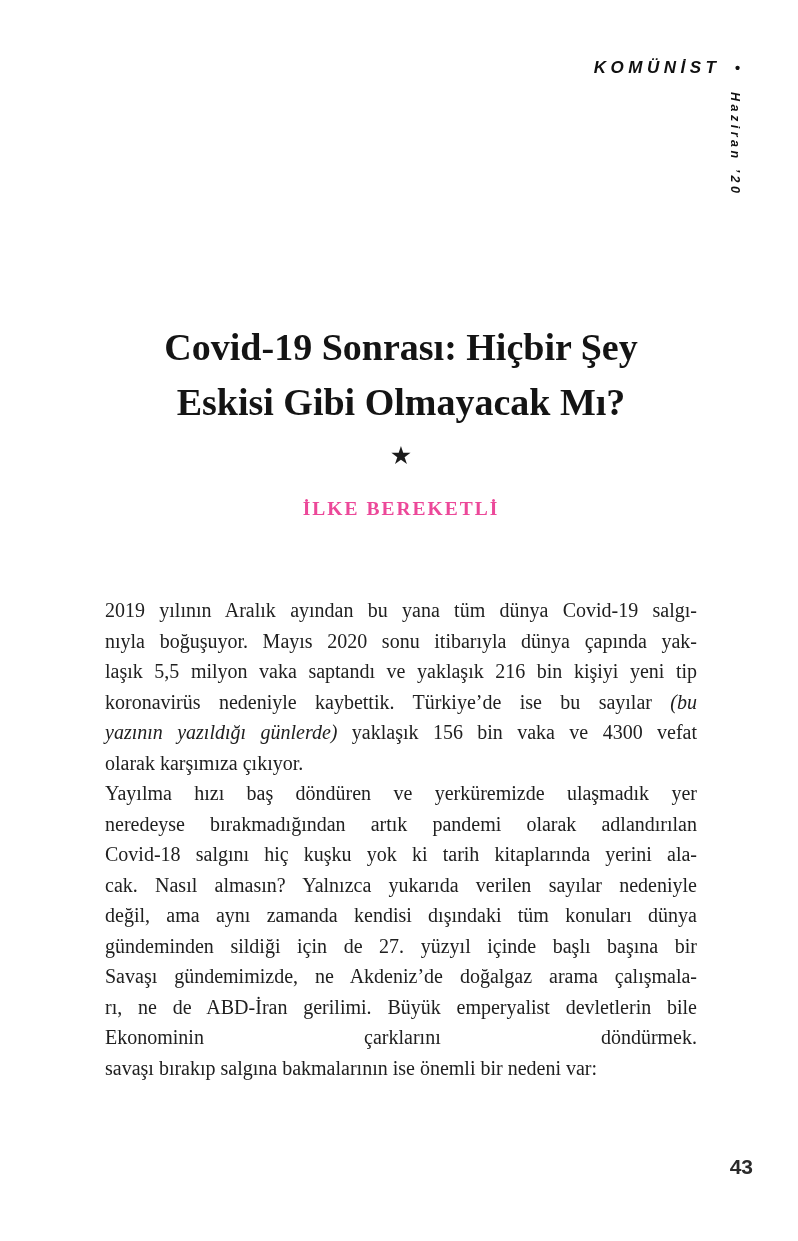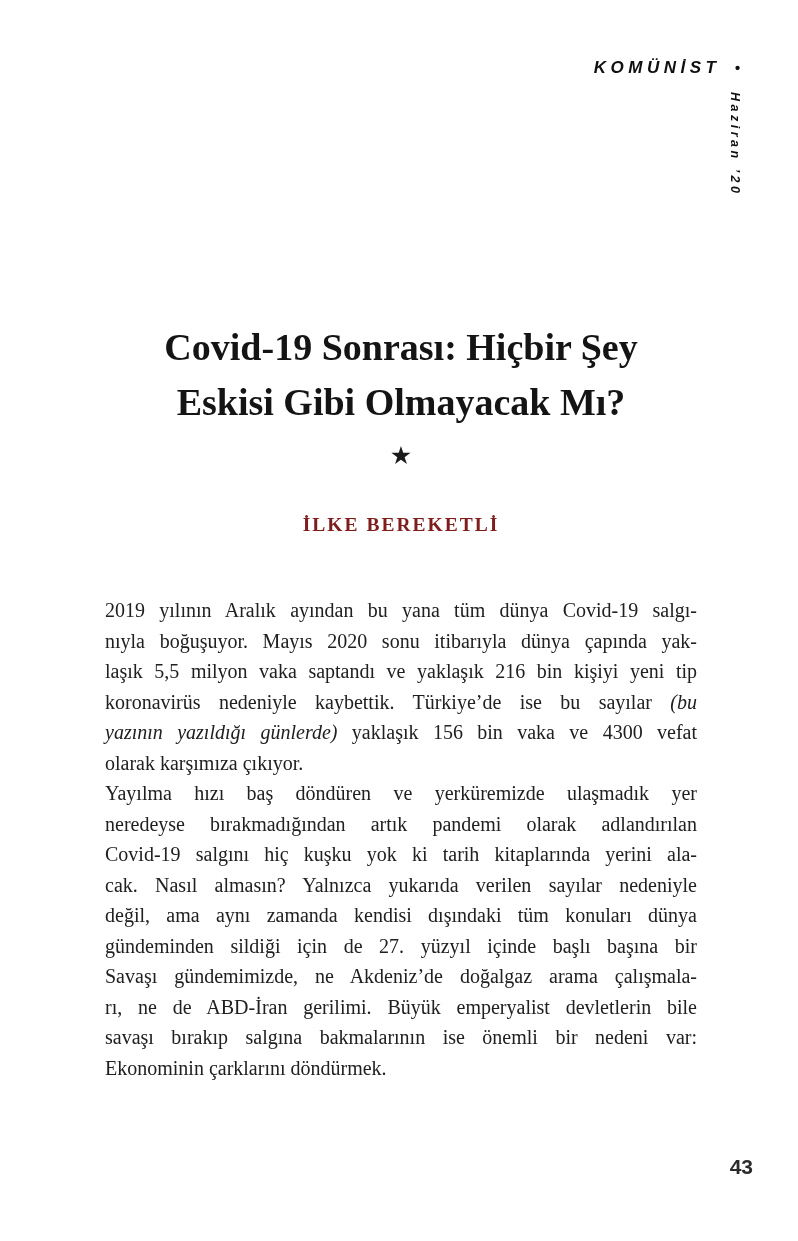--- a/index.html
+++ b/index.html
@@ -65,22 +65,21 @@
     line-height: 30px;
     color: #1b1b1b;
   }
   .author {
     position: absolute;
     top: 498px; left: 105px; width: 592px;
     text-align: center;
     font-size: 19.5px;
     font-weight: bold;
     letter-spacing: 2px;
-    color: #7f1d1d;
-    margin-top: 16px;
+    color: #ec4899;
   }
 
   
   .body-text {
     position: absolute;
     top: 595px; left: 105px; width: 592px;
     font-size: 20px;
     line-height: 30.5px;
     color: #202020;
   }
@@ -131,26 +130,26 @@
         <div class="line"><span>2019 yılının Aralık ayından bu yana tüm dünya Covid-19 salgı-</span></div>
         <div class="line"><span>nıyla boğuşuyor. Mayıs 2020 sonu itibarıyla dünya çapında yak-</span></div>
         <div class="line"><span>laşık 5,5 milyon vaka saptandı ve yaklaşık 216 bin kişiyi yeni tip</span></div>
         <div class="line"><span>koronavirüs nedeniyle kaybettik. Türkiye’de ise bu sayılar </span><em>(bu</em></div>
         <div class="line"><em>yazının yazıldığı günlerde)</em><span> yaklaşık 156 bin vaka ve 4300 vefat</span></div>
         <div class="line"><span>olarak karşımıza çıkıyor.</span></div>
       </div>
     <div class="para">
         <div class="line"><span>Yayılma hızı baş döndüren ve yerküremizde ulaşmadık yer</span></div>
         <div class="line"><span>neredeyse bırakmadığından artık pandemi olarak adlandırılan</span></div>
-        <div class="line"><span>Covid-19 salgını hiç kuşku yok ki tarih kitaplarında yerini ala-</span></div>
+        <div class="line"><span>Covid-18 salgını hiç kuşku yok ki tarih kitaplarında yerini ala-</span></div>
         <div class="line"><span>cak. Nasıl almasın? Yalnızca yukarıda verilen sayılar nedeniyle</span></div>
         <div class="line"><span>değil, ama aynı zamanda kendisi dışındaki tüm konuları dünya</span></div>
         <div class="line"><span>gündeminden sildiği için de 27. yüzyıl içinde başlı başına bir</span></div>
         <div class="line"><span>Savaşı gündemimizde, ne Akdeniz’de doğalgaz arama çalışmala-</span></div>
         <div class="line"><span>rı, ne de ABD-İran gerilimi. Büyük emperyalist devletlerin bile</span></div>
+        <div class="line"><span>Ekonominin çarklarını döndürmek.</span></div>
         <div class="line"><span>savaşı bırakıp salgına bakmalarının ise önemli bir nedeni var:</span></div>
-        <div class="line"><span>Ekonominin çarklarını döndürmek.</span></div>
       </div>
   </div>
 
   <div class="page-number">43</div>
 
 </div>
 
 </body></html>

